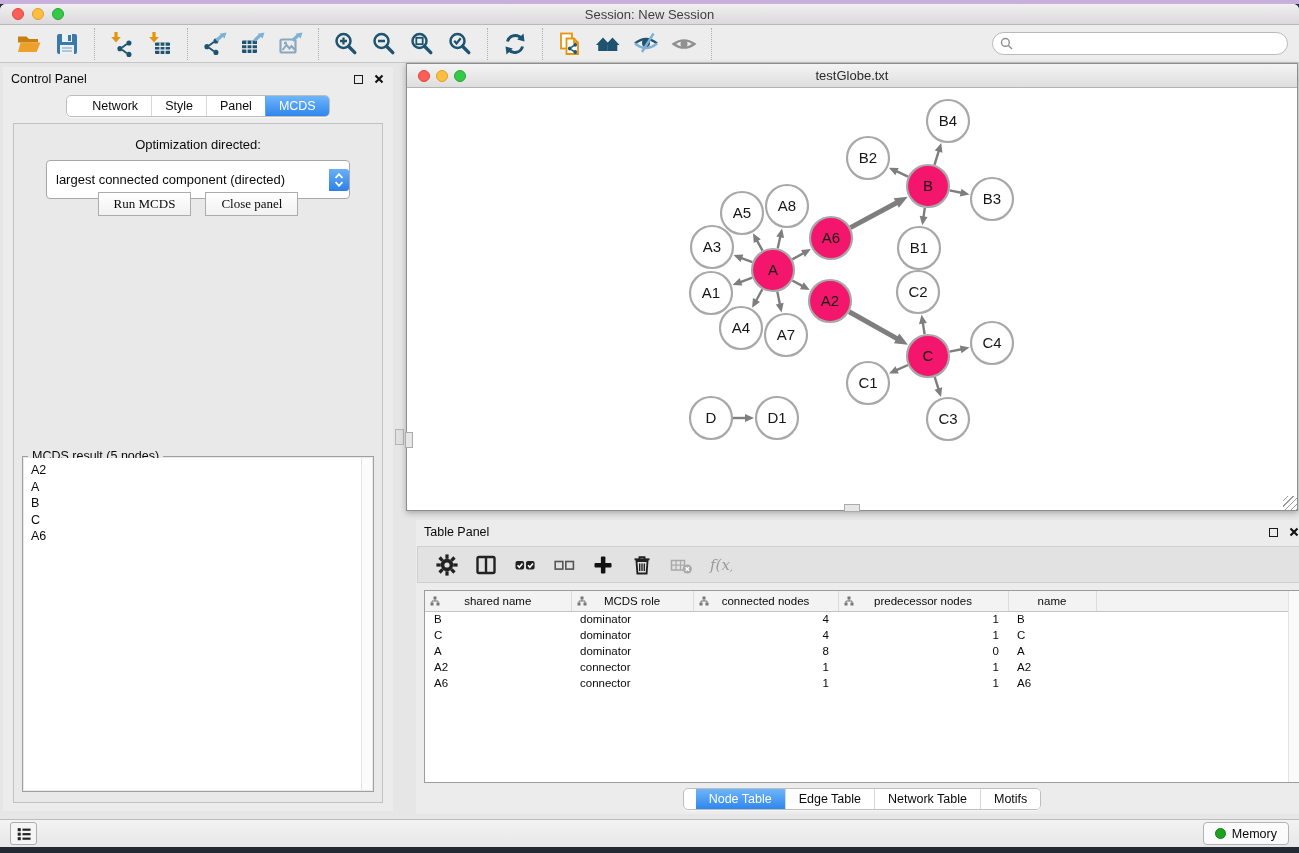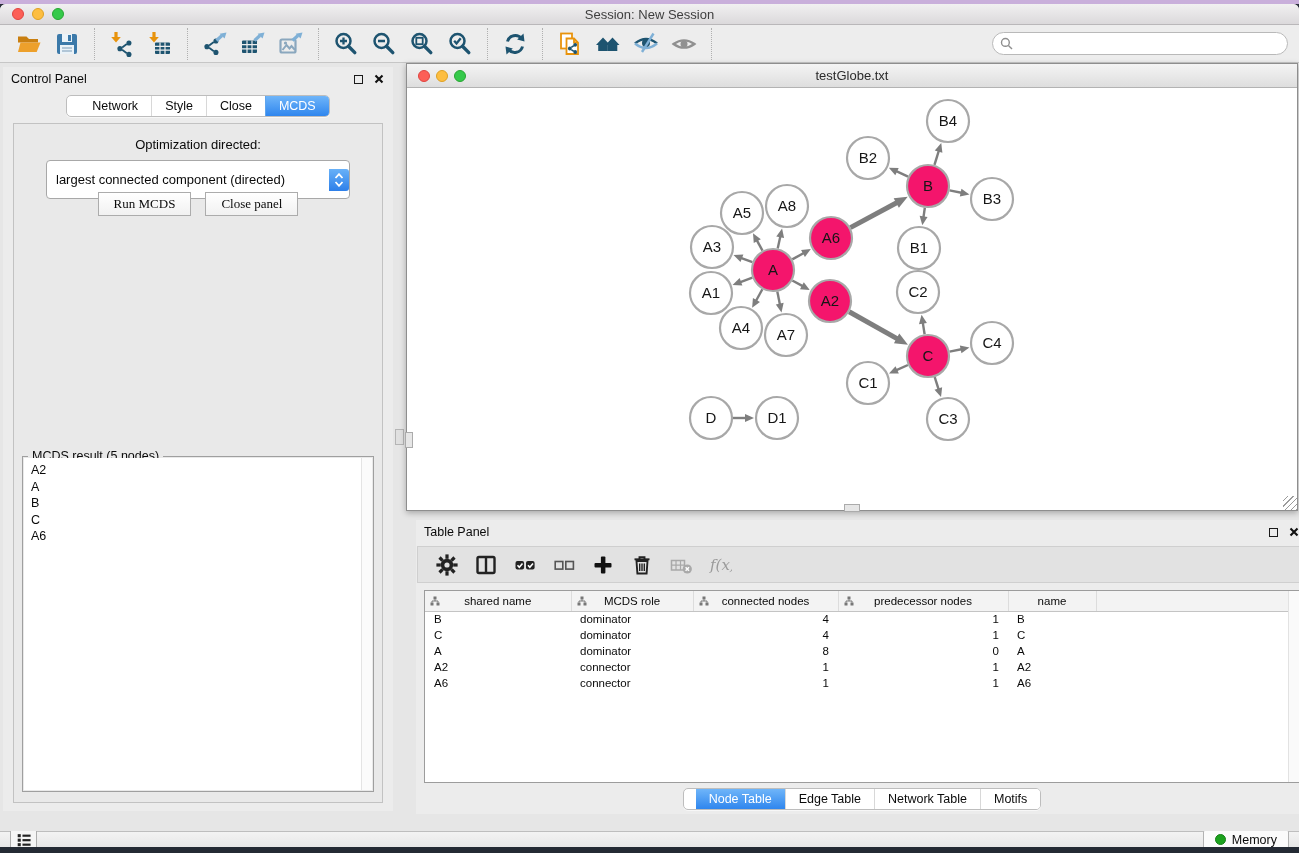--- a/index.html
+++ b/index.html
@@ -80,21 +80,21 @@
   table.grid{border-collapse:collapse;table-layout:fixed;width:100%;font-size:11.5px;color:#0A0A0A;}
   table.grid th{height:20px;background:#F3F3F3;border-right:1px solid #DCDCDC;border-bottom:1px solid #C4C4C4;
                 font-weight:normal;position:relative;text-align:center;padding:0 4px;}
   table.grid th .hicon{position:absolute;left:5px;top:5px;}
   table.grid td{height:16px;padding:0 9px;white-space:nowrap;overflow:hidden;}
   td.al{text-align:left;} td.ar{text-align:right;}
   td.c1{padding-left:17px;}
   .tp-scroll{position:absolute;right:0;top:0;bottom:0;width:11px;background:#FAFAFA;border-left:1px solid #E2E2E2;}
   .tp-tabs{position:absolute;bottom:4px;left:0;right:0;display:flex;justify-content:center;}
   
-  .statusbar{height:16px;background:linear-gradient(#F3F3F3,#E7E7E7);border-top:1px solid #BEBEBE;
+  .statusbar{height:28px;background:linear-gradient(#F3F3F3,#E7E7E7);border-top:1px solid #BEBEBE;
              display:flex;align-items:center;padding:0 10px;flex:none;}
   .sb-btn{width:27px;height:23px;border:1px solid #ADADAD;border-radius:3px;background:#F5F5F5;
           display:flex;align-items:center;justify-content:center;cursor:pointer;}
   .memory-btn{margin-left:auto;height:23px;border:1px solid #B3B3B3;border-radius:4px;background:#FBFBFB;
               display:flex;align-items:center;gap:6px;padding:0 11px;font-size:12.5px;color:#0A0A0A;cursor:pointer;}
   .memory-dot{width:11px;height:11px;border-radius:50%;background:#1CA21E;border:1px solid #148016;}
 </style>
 </head>
 <body>
 
@@ -301,21 +301,21 @@
               <svg width="10" height="10" viewBox="0 0 10 10">
                   <path d="M1.5 1.5 L8.5 8.5 M8.5 1.5 L1.5 8.5" stroke="#111" stroke-width="2.1"></path>
                 </svg>
             </span>
           </span>
         </div>
         <div class="seg-row">
             <span class="seg" id="cp-tabs">
               <span class="seg-tab">Network</span>
               <span class="seg-tab">Style</span>
-              <span class="seg-tab">Close</span>
+              <span class="seg-tab">Panel</span>
               <span class="seg-tab selected">MCDS</span>
             </span>
           </div>
         <div class="cp-content">
           <div class="opt-label">Optimization directed:</div>
           <div class="select-box">
             <span class="select-text">largest connected component (directed)</span>
             <span class="select-step">
               <svg width="10" height="14" viewBox="0 0 10 14">
                   <path d="M1.5 5 L5 1.2 L8.5 5" fill="none" stroke="#FFF" stroke-width="1.8"></path>

